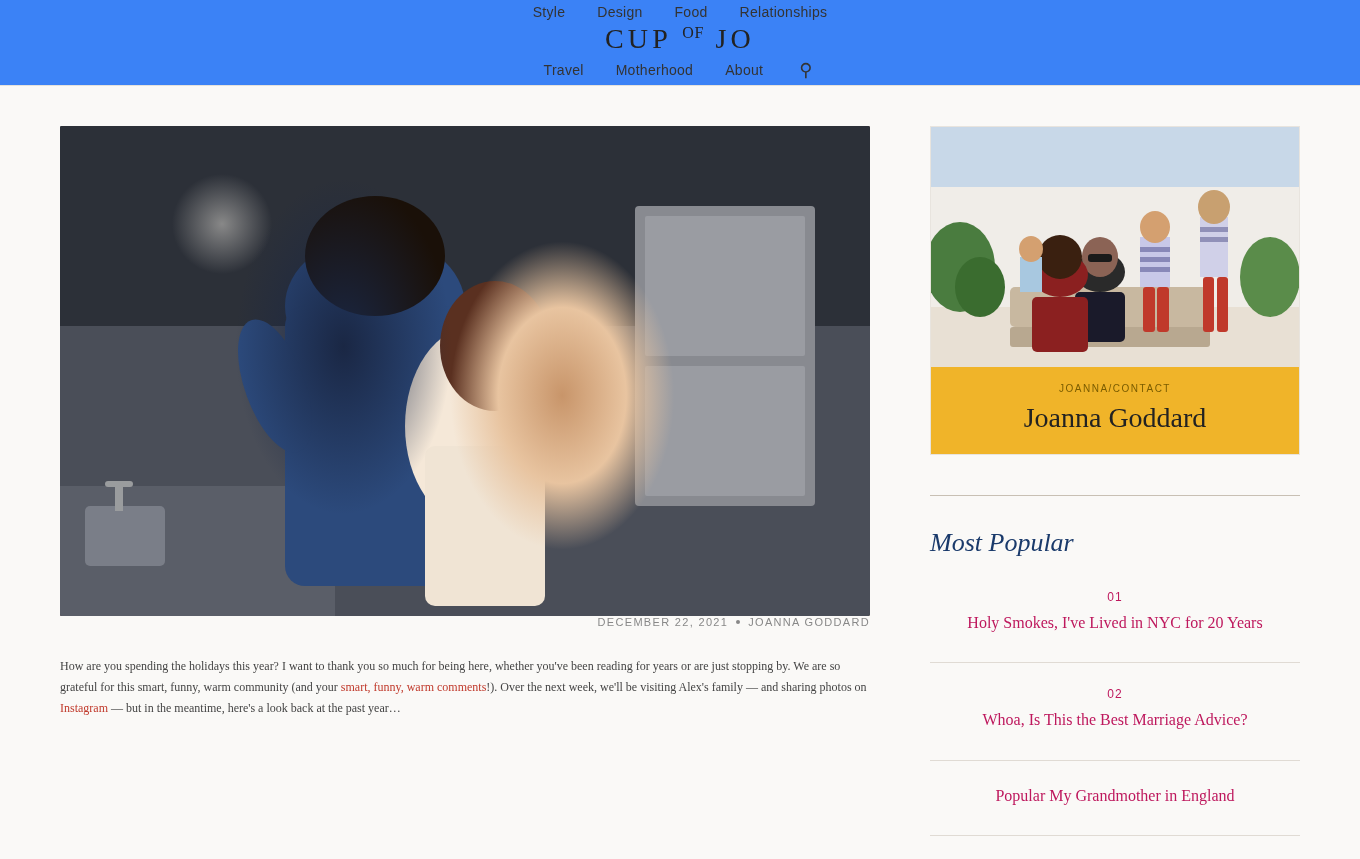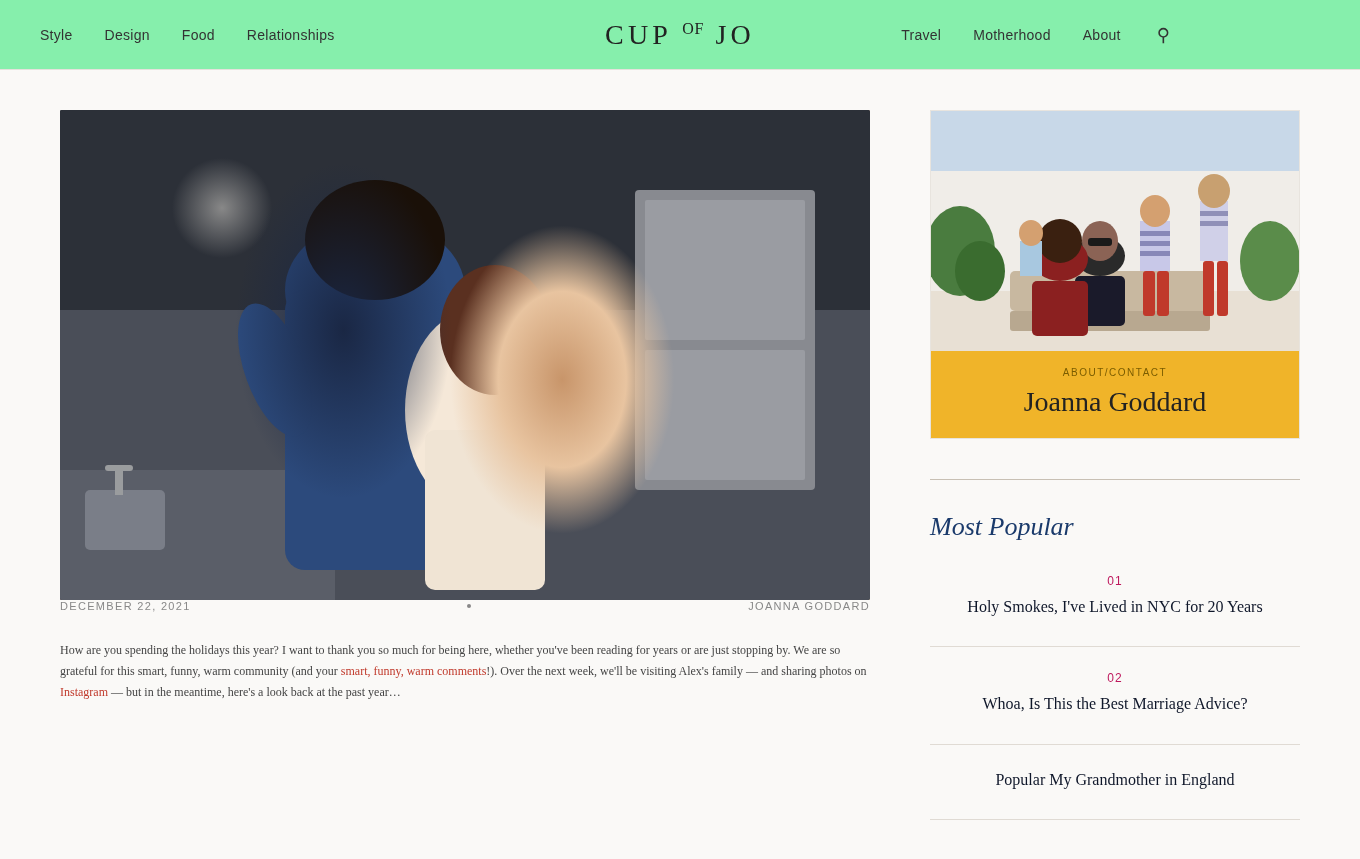--- a/index.html
+++ b/index.html
@@ -8,26 +8,27 @@
       font-family: Georgia, 'Times New Roman', serif;
       color: #333;
     }
 
     
     header {
       display: flex;
       align-items: center;
       justify-content: space-between;
       padding: 0 40px;
-      height: 70px;
-      background: #86efac;
+      height: 86px;
+      background: #3b82f6;
       border-bottom: 1px solid #e5e2dc;
       position: sticky;
       top: 0;
       z-index: 100;
+      flex-direction: column;
     }
     .nav-left, .nav-right {
       display: flex;
       gap: 32px;
       align-items: center;
       flex: 1;
     }
     .nav-right {
       justify-content: center;
     }
@@ -113,21 +114,21 @@
 
     .article-meta {
       text-align: center;
       font-family: 'Helvetica Neue', Arial, sans-serif;
       font-size: 11px;
       letter-spacing: 0.12em;
       color: #888;
       margin-bottom: 28px;
       display: flex;
       align-items: center;
-      justify-content: space-between;
+      justify-content: flex-end;
       gap: 8px;
     }
     .article-meta .dot {
       width: 4px;
       height: 4px;
       border-radius: 50%;
       background: #888;
       display: inline-block;
     }
 
@@ -203,21 +204,21 @@
     .popular-num {
       font-family: 'Helvetica Neue', Arial, sans-serif;
       font-size: 12px;
       letter-spacing: 0.08em;
       color: #be185d;
       margin-bottom: 8px;
     }
     .popular-link {
       font-family: Georgia, serif;
       font-size: 16px;
-      color: #0f172a;
+      color: #be185d;
       text-decoration: none;
       line-height: 1.4;
     }
     .popular-divider-item {
       border: none;
       border-top: 1px solid #e0dbd4;
       margin: 24px 0;
     }
   </style>
 </head>
@@ -353,21 +354,21 @@
           <rect x="270" y="90" width="28" height="60" fill="#d0d0e8"></rect>
           <rect x="270" y="100" width="28" height="5" fill="#9090b8"></rect>
           <rect x="270" y="110" width="28" height="5" fill="#9090b8"></rect>
           <ellipse cx="284" cy="80" rx="16" ry="17" fill="#c8a070"></ellipse>
 
           <rect x="273" y="150" width="11" height="55" fill="#c0392b" rx="3"></rect>
           <rect x="287" y="150" width="11" height="55" fill="#c0392b" rx="3"></rect>
         </svg>
       </div>
       <div class="about-card-bottom">
-        <div class="about-contact-label">ABOUT/CONTACT</div>
+        <div class="about-contact-label">JOANNA/CONTACT</div>
         <div class="about-name">Joanna Goddard</div>
       </div>
     </div>
 
     <hr class="sidebar-divider">
 
     <div class="most-popular-section">
       <h2 class="most-popular-title">Most Popular</h2>
 
       <div class="popular-item">

